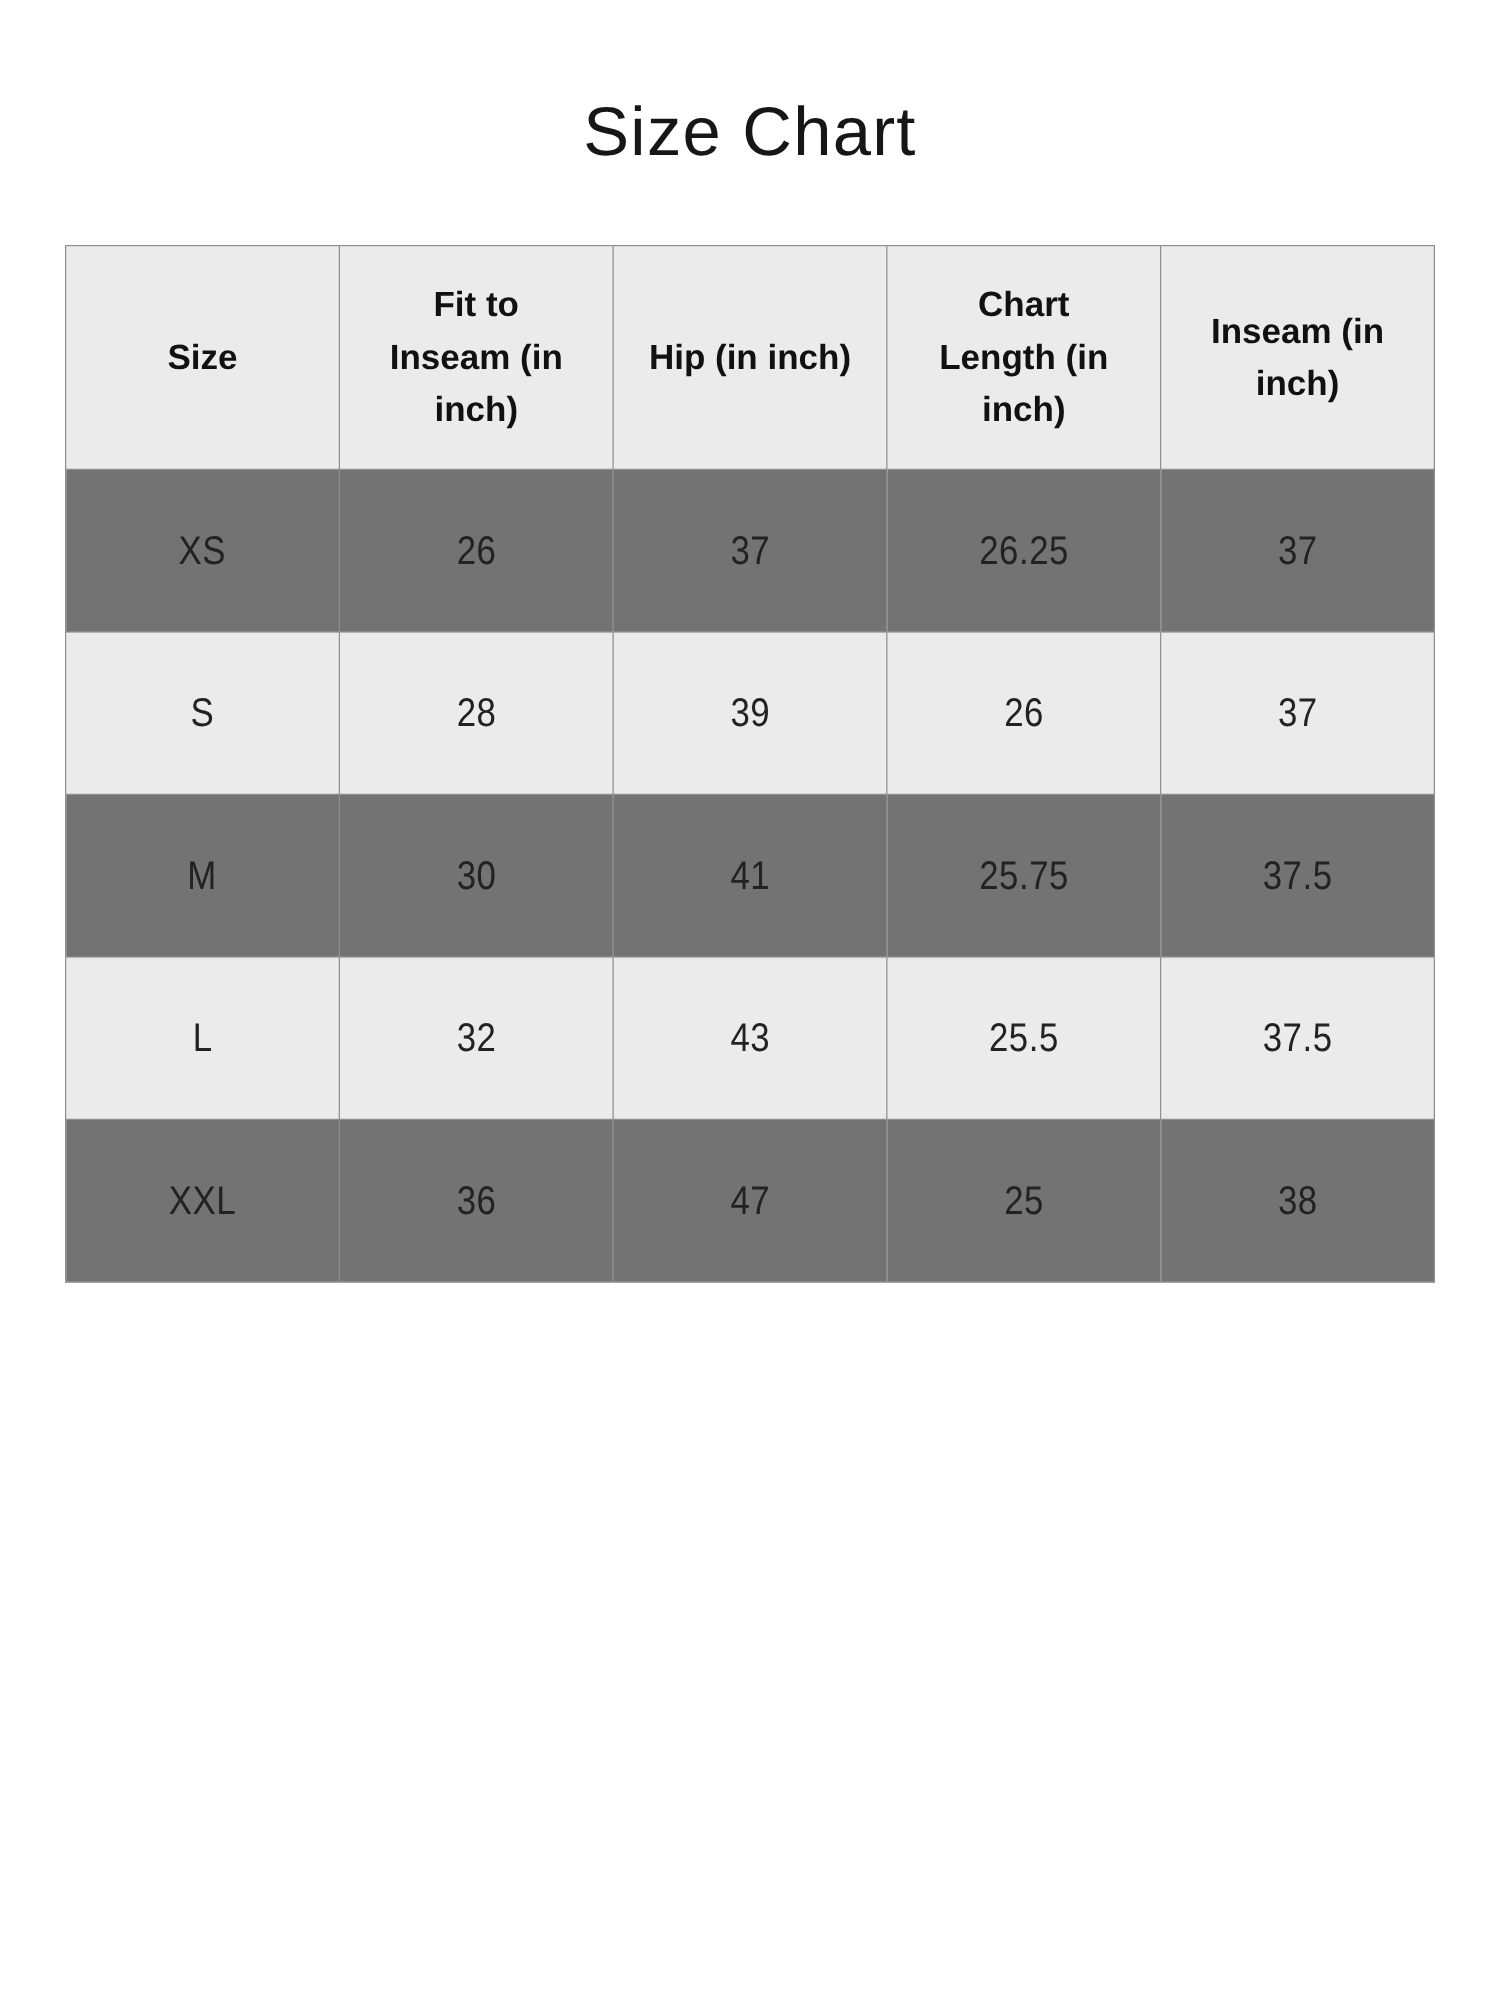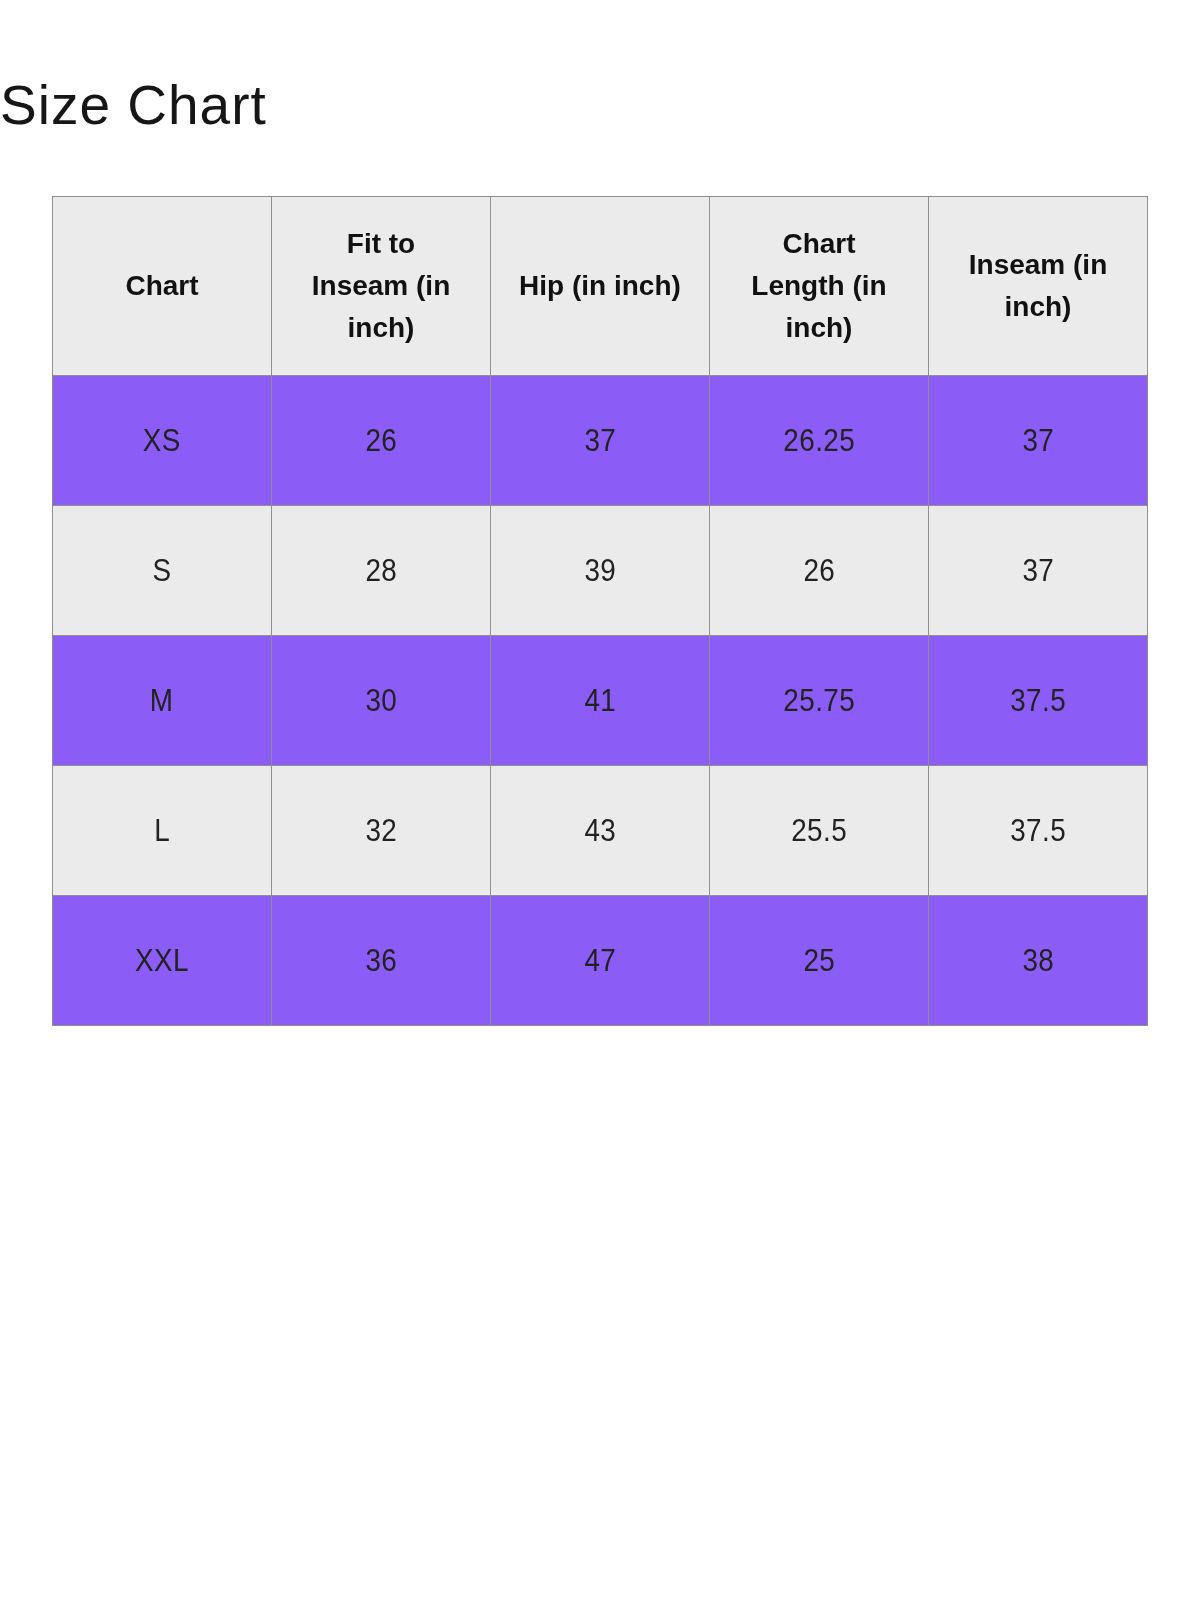--- a/index.html
+++ b/index.html
@@ -9,20 +9,21 @@
   body {
     width: 1200px;
     height: 1600px;
     background: #ffffff;
     font-family: "Liberation Sans", "DejaVu Sans", sans-serif;
     color: #1a1a1a;
   }
   .page-title {
     margin: 0;
     padding-top: 72px;
+    text-align: center;
     font-size: 55px;
     line-height: 1.2;
     font-weight: 500;
     letter-spacing: 1px;
     color: #161616;
   }
   table.size-chart {
     border-collapse: collapse;
     table-layout: fixed;
     width: 1096px;
@@ -39,41 +40,41 @@
     font-size: 28px;
     font-weight: bold;
     line-height: 1.5;
     padding: 0 26px;
     color: #111111;
   }
   td {
     height: 127px;
     font-size: 32px;
     font-weight: normal;
-    background: #8b5cf6;
+    background: #737373;
     color: #222222;
   }
   tbody tr:nth-child(even) td {
     background: #ebebeb;
   }
   td .cell-text {
     display: inline-block;
     transform: scaleX(0.87);
     letter-spacing: 0.5px;
   }
 </style>
 </head>
 <body>
 
 <h1 class="page-title">Size Chart</h1>
 
 <table class="size-chart">
   <thead>
     <tr>
-      <th>Chart</th>
+      <th>Size</th>
       <th>Fit to Inseam (in inch)</th>
       <th>Hip (in inch)</th>
       <th>Chart Length (in inch)</th>
       <th>Inseam (in inch)</th>
     </tr>
   </thead>
   <tbody>
     <tr>
       <td><span class="cell-text">XS</span></td>
       <td><span class="cell-text">26</span></td>

